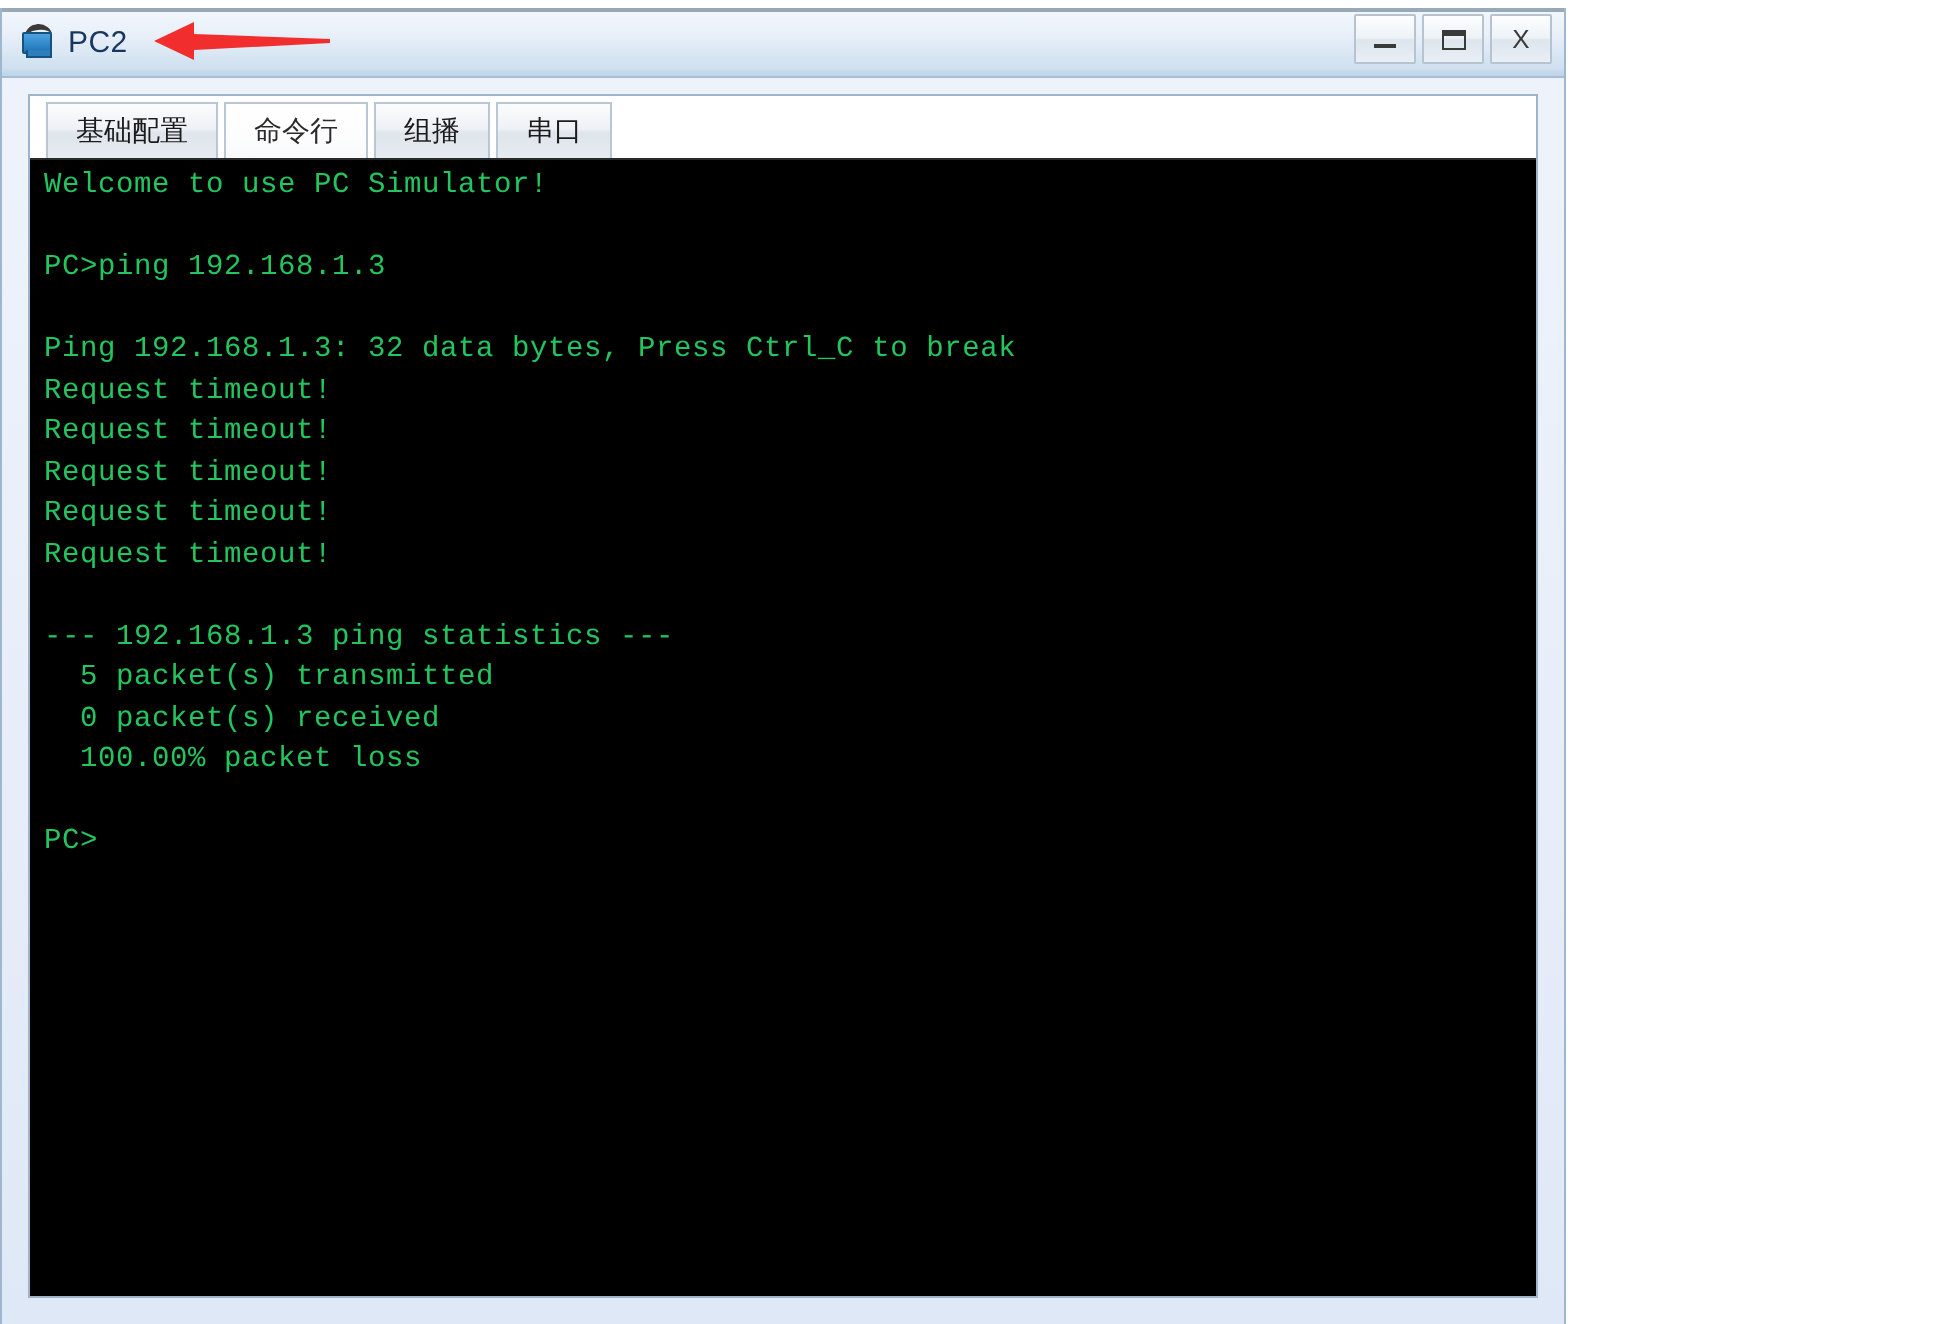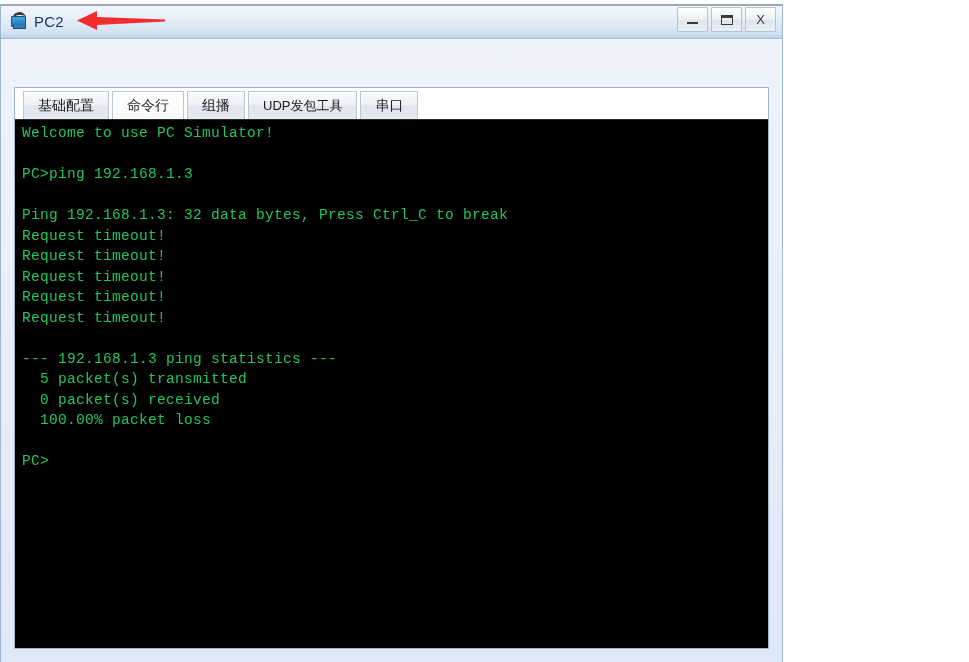--- a/index.html
+++ b/index.html
@@ -148,21 +148,20 @@
   }
 
   .panel {
     flex: 1 1 auto;
     background: #ffffff;
     border: 1px solid #9db4cb;
     display: flex;
     flex-direction: column;
     min-height: 0;
     box-sizing: border-box;
-    margin-top: 40px;
   }
 
   
   .tabbar {
     flex: 0 0 auto;
     height: 31px;
     display: flex;
     align-items: flex-end;
     padding-left: 8px;
     background: #ffffff;
@@ -251,23 +250,20 @@
       <div class="tabbar">
         <div class="tab">
           <span>基础配置</span>
         </div>
         <div class="tab active">
           <span>命令行</span>
         </div>
         <div class="tab">
           <span>组播</span>
         </div>
-        <div class="tab small">
-          <span>UDP发包工具</span>
-        </div>
         <div class="tab">
           <span>串口</span>
         </div>
       </div>
 
       <div class="terminal" id="terminal"><div class="line">Welcome to use PC Simulator!</div><div class="line blank">&nbsp;</div><div class="line">PC&gt;ping 192.168.1.3</div><div class="line blank">&nbsp;</div><div class="line">Ping 192.168.1.3: 32 data bytes, Press Ctrl_C to break</div><div class="line">Request timeout!</div><div class="line">Request timeout!</div><div class="line">Request timeout!</div><div class="line">Request timeout!</div><div class="line">Request timeout!</div><div class="line blank">&nbsp;</div><div class="line">--- 192.168.1.3 ping statistics ---</div><div class="line">  5 packet(s) transmitted</div><div class="line">  0 packet(s) received</div><div class="line">  100.00% packet loss</div><div class="line blank">&nbsp;</div><div class="line">PC&gt;</div></div>
 
     </div>
   </div>
 

